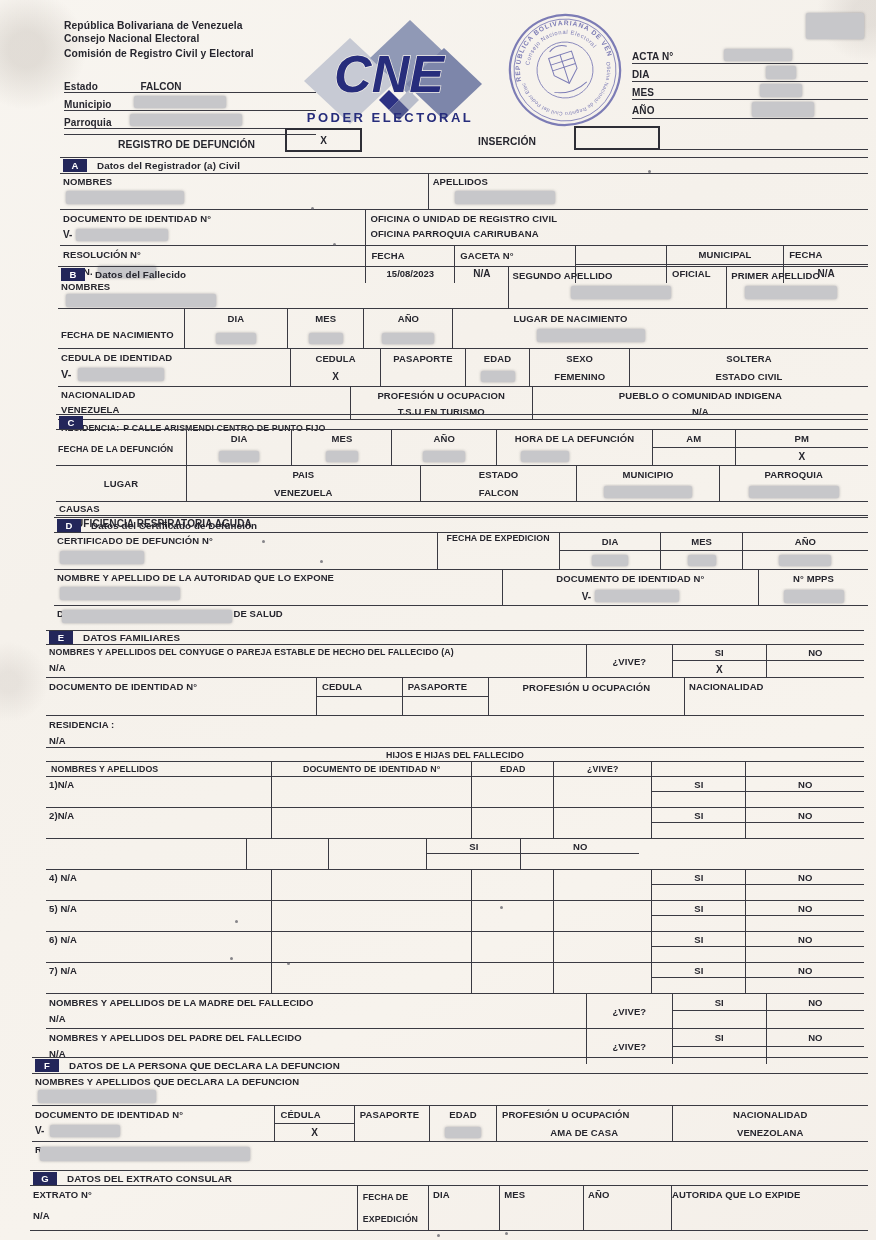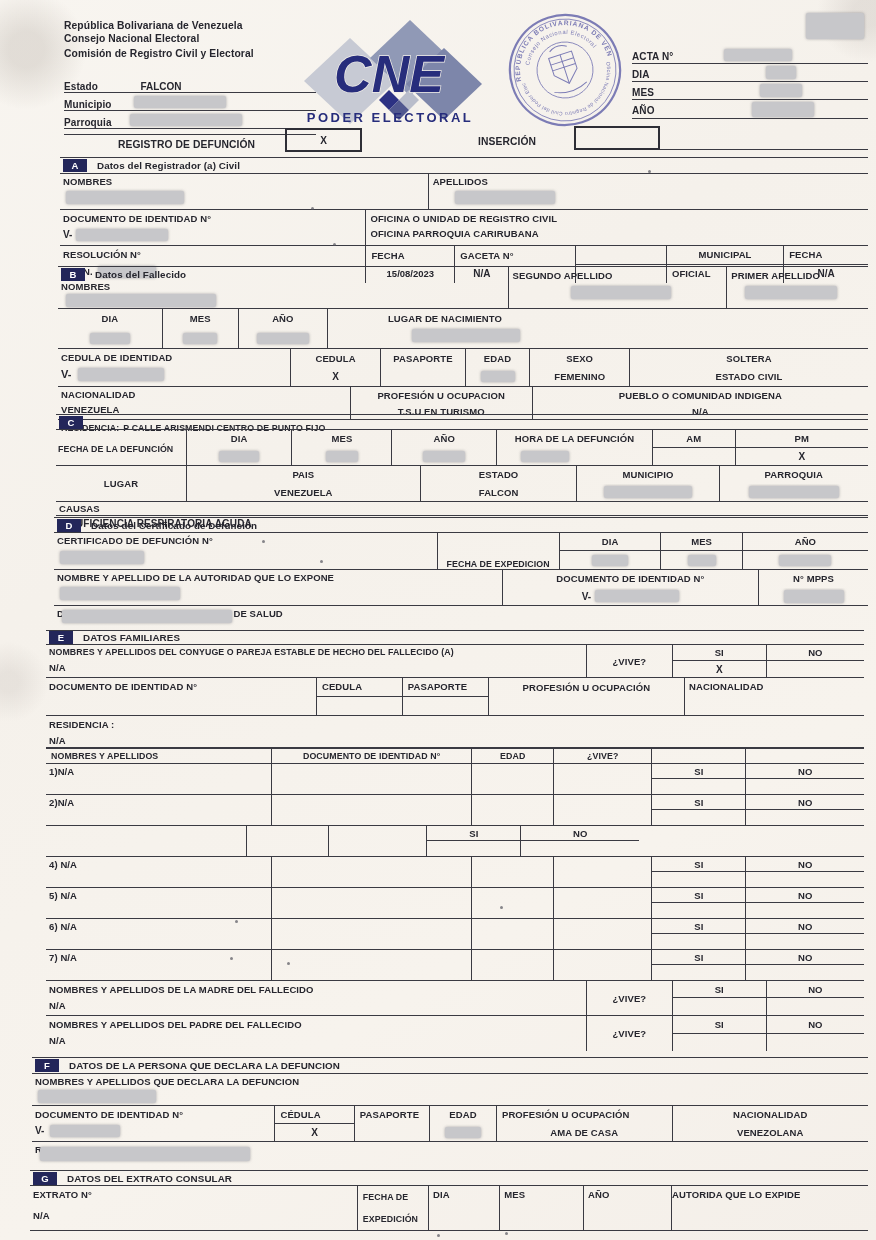--- a/index.html
+++ b/index.html
@@ -206,20 +206,23 @@
       <div class="scell" style="width:27%">
         <span class="lbl abs" style="left:4px;top:3px">SEGUNDO APELLIDO</span>
         <div class="redact" style="left:62px;top:19px;width:100px;height:13px"></div>
       </div>
       <div class="scell" style="width:17.5%">
         <span class="lbl abs" style="left:4px;top:3px">PRIMER APELLIDO</span>
         <div class="redact" style="left:18px;top:19px;width:92px;height:13px"></div>
       </div>
     </div>
     <div class="srow" style="height:40px">
+      <div class="scell" style="width:15.5%">
+        <span class="lbl abs" style="left:3px;top:20px">FECHA DE NACIMIENTO</span>
+      </div>
       <div class="scell" style="width:12.8%">
         <div class="half">
             <span class="lbl">DIA</span>
           </div>
         <div class="half">
             <div class="redact" style="position:static;width:40px;height:11px"></div>
           </div>
       </div>
       <div class="scell" style="width:9.4%">
         <div class="half">
@@ -421,21 +424,21 @@
     <div class="srow titlerow" style="height:15px">
       <span class="letterbox">D</span>
       <span class="lbl">Datos del  Certificado de Defunción</span>
     </div>
     <div class="srow" style="height:37px">
       <div class="scell" style="width:47%">
         <span class="lbl abs" style="left:3px;top:2px">CERTIFICADO DE DEFUNCIÓN N°</span>
         <div class="redact" style="left:6px;top:18px;width:84px;height:13px"></div>
       </div>
       <div class="scell" style="width:15%">
-        <div style="height:100%;display:flex;align-items:flex-end;justify-content:center">
+        <div style="height:100%;display:flex;align-items:flex-start;justify-content:center">
           <span class="lbl sm">FECHA DE EXPEDICION</span>
         </div>
       </div>
       <div class="scell" style="width:12.5%">
         <div class="half bb">
             <span class="lbl">DIA</span>
           </div>
         <div class="half">
             <div class="redact" style="position:static;width:36px;height:11px"></div>
           </div>
@@ -540,20 +543,23 @@
       </div>
       <div class="scell" style="width:22%">
         <span class="lbl abs" style="left:4px;top:3px">NACIONALIDAD</span>
       </div>
     </div>
     <div class="srow" style="height:17px;align-items:center;padding-left:3px;border-bottom:none">
       <span class="lbl">RESIDENCIA :</span>
     </div>
     <div class="srow" style="height:15px;align-items:center;padding-left:3px">
       <span class="lbl">N/A</span>
+    </div>
+    <div class="srow c" style="height:13px;border-bottom:none;justify-content:center;align-items:center">
+      <span class="lbl sm">HIJOS E HIJAS DEL FALLECIDO</span>
     </div>
     <div class="srow" style="height:16px;border-top:1.4px solid var(--ln)">
       <div class="scell tl" style="width:27.5%;display:flex;align-items:center">
           <span class="lbl sm">NOMBRES Y APELLIDOS</span>
         </div>
       <div class="scell c" style="width:24.5%;display:flex;align-items:center;justify-content:center">
           <span class="lbl sm">DOCUMENTO DE IDENTIDAD N°</span>
         </div>
       <div class="scell c" style="width:10%;display:flex;align-items:center;justify-content:center">
           <span class="lbl sm">EDAD</span>

